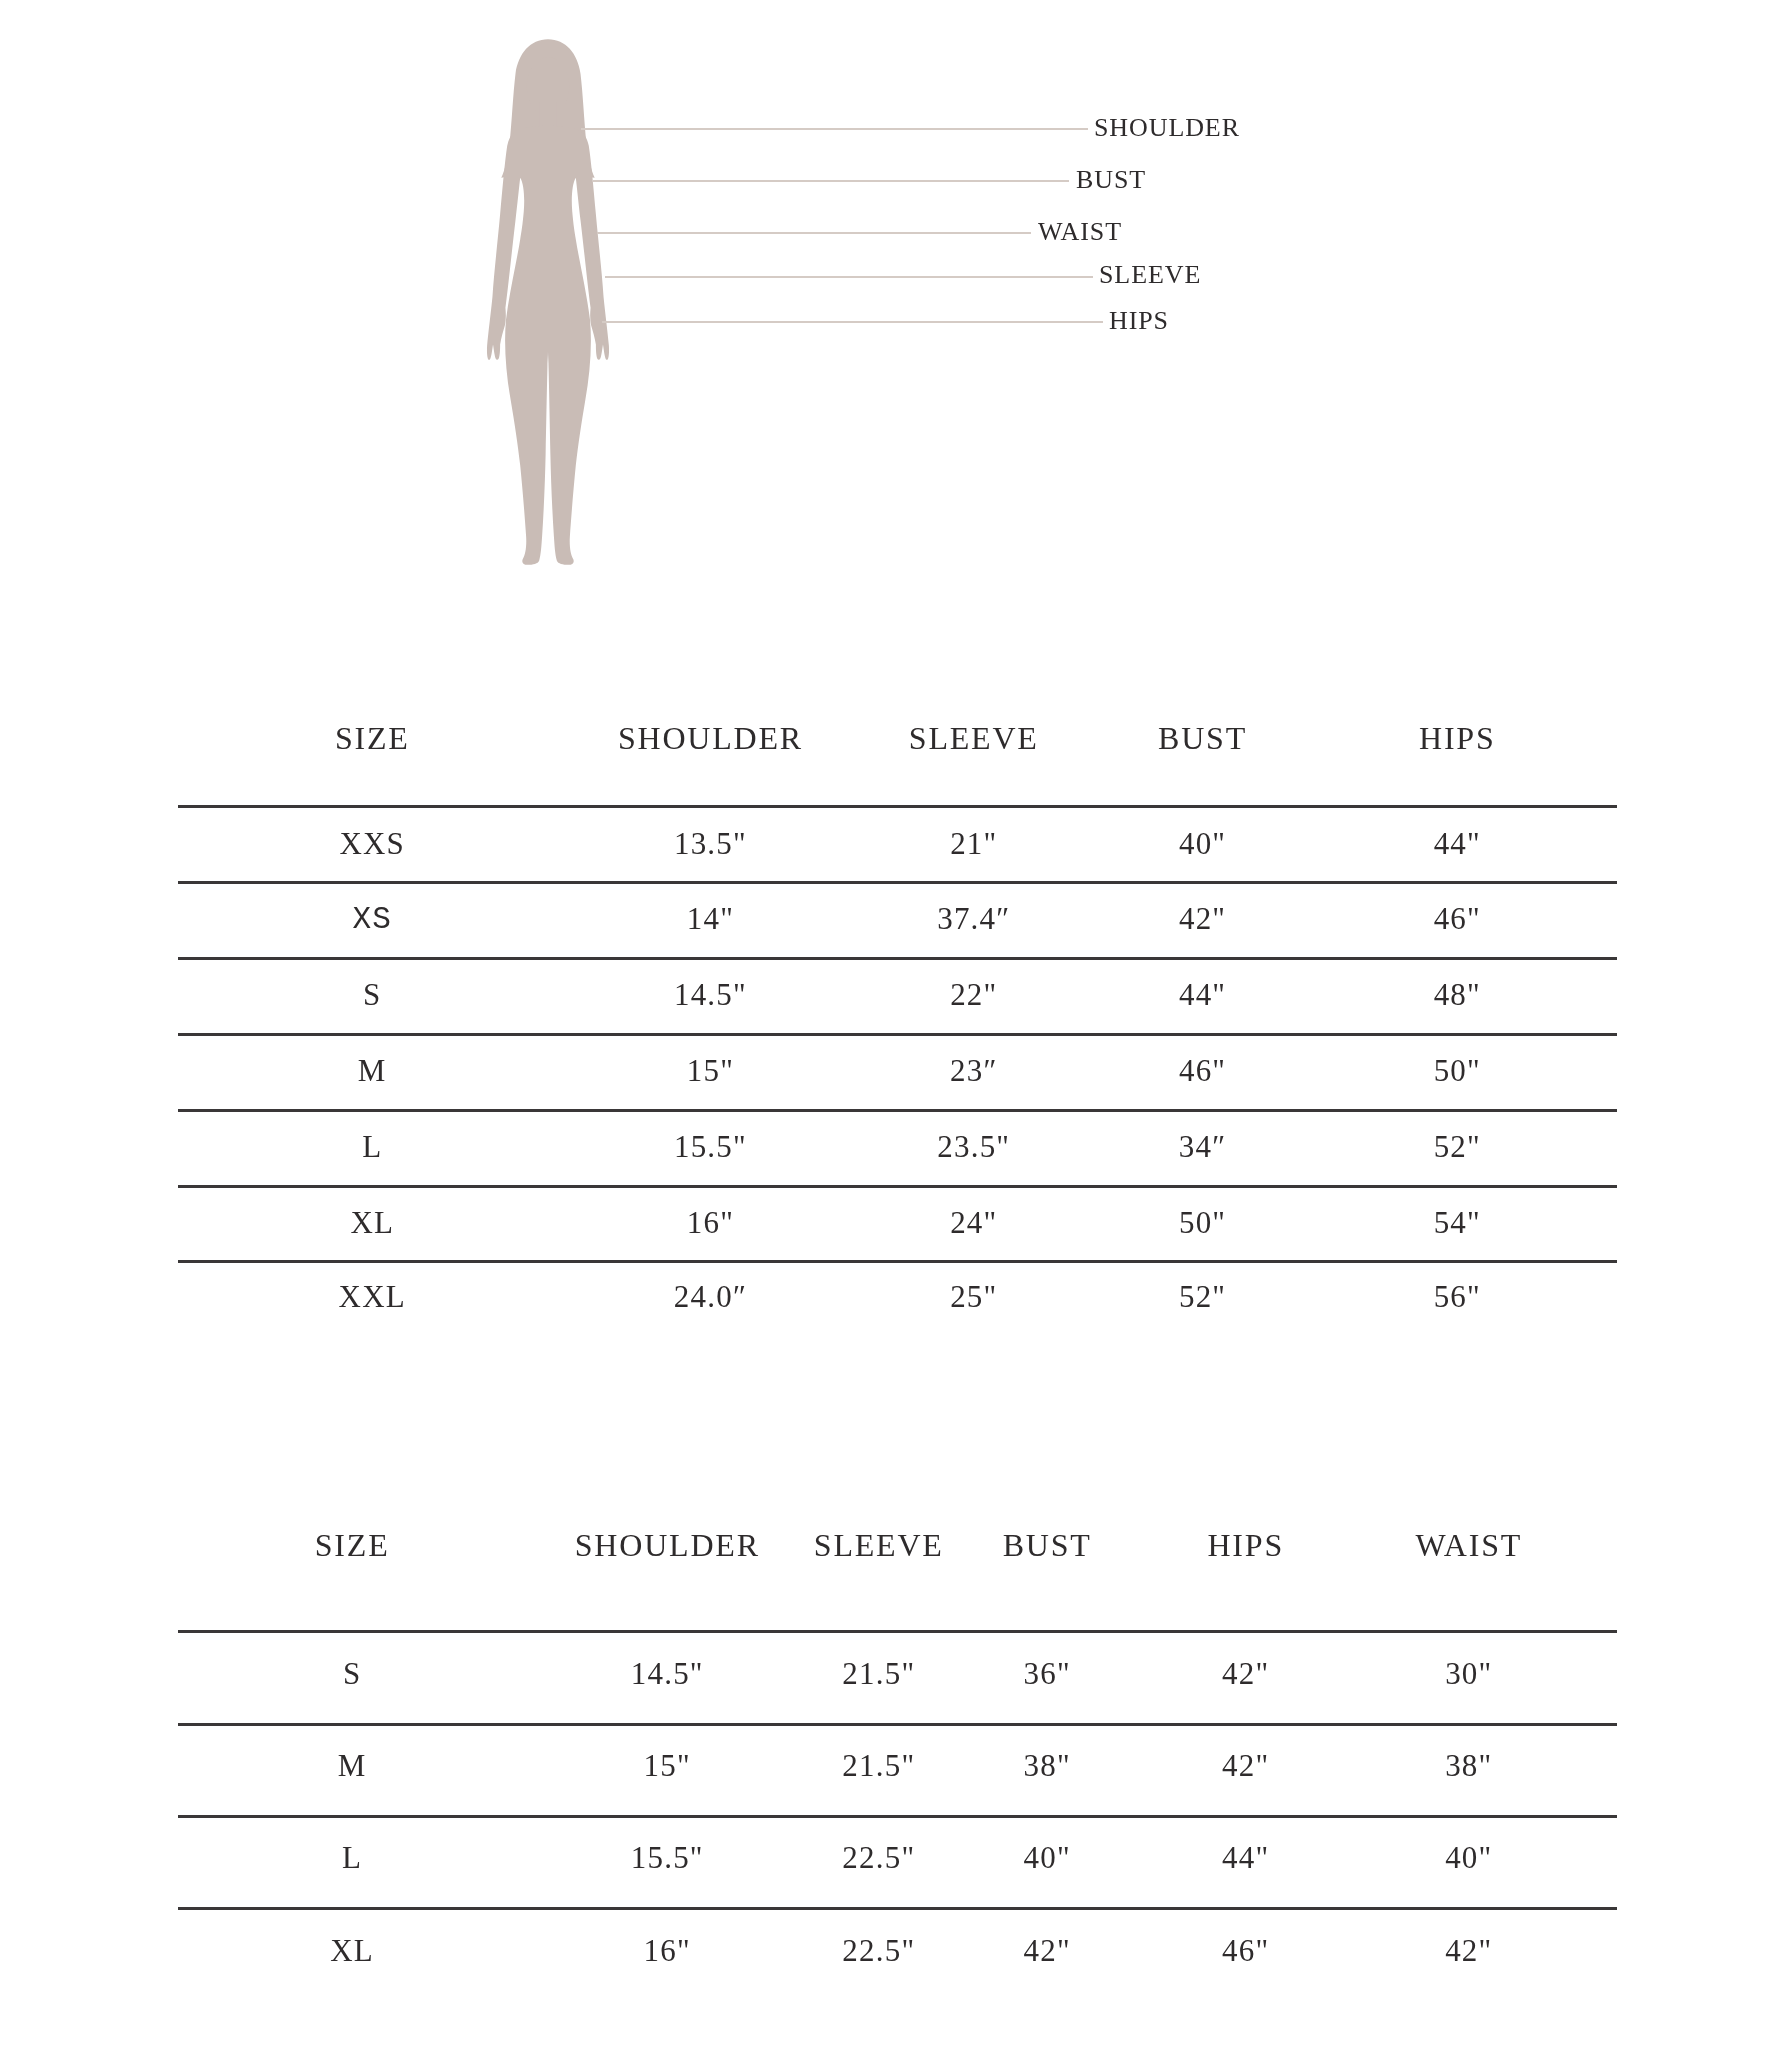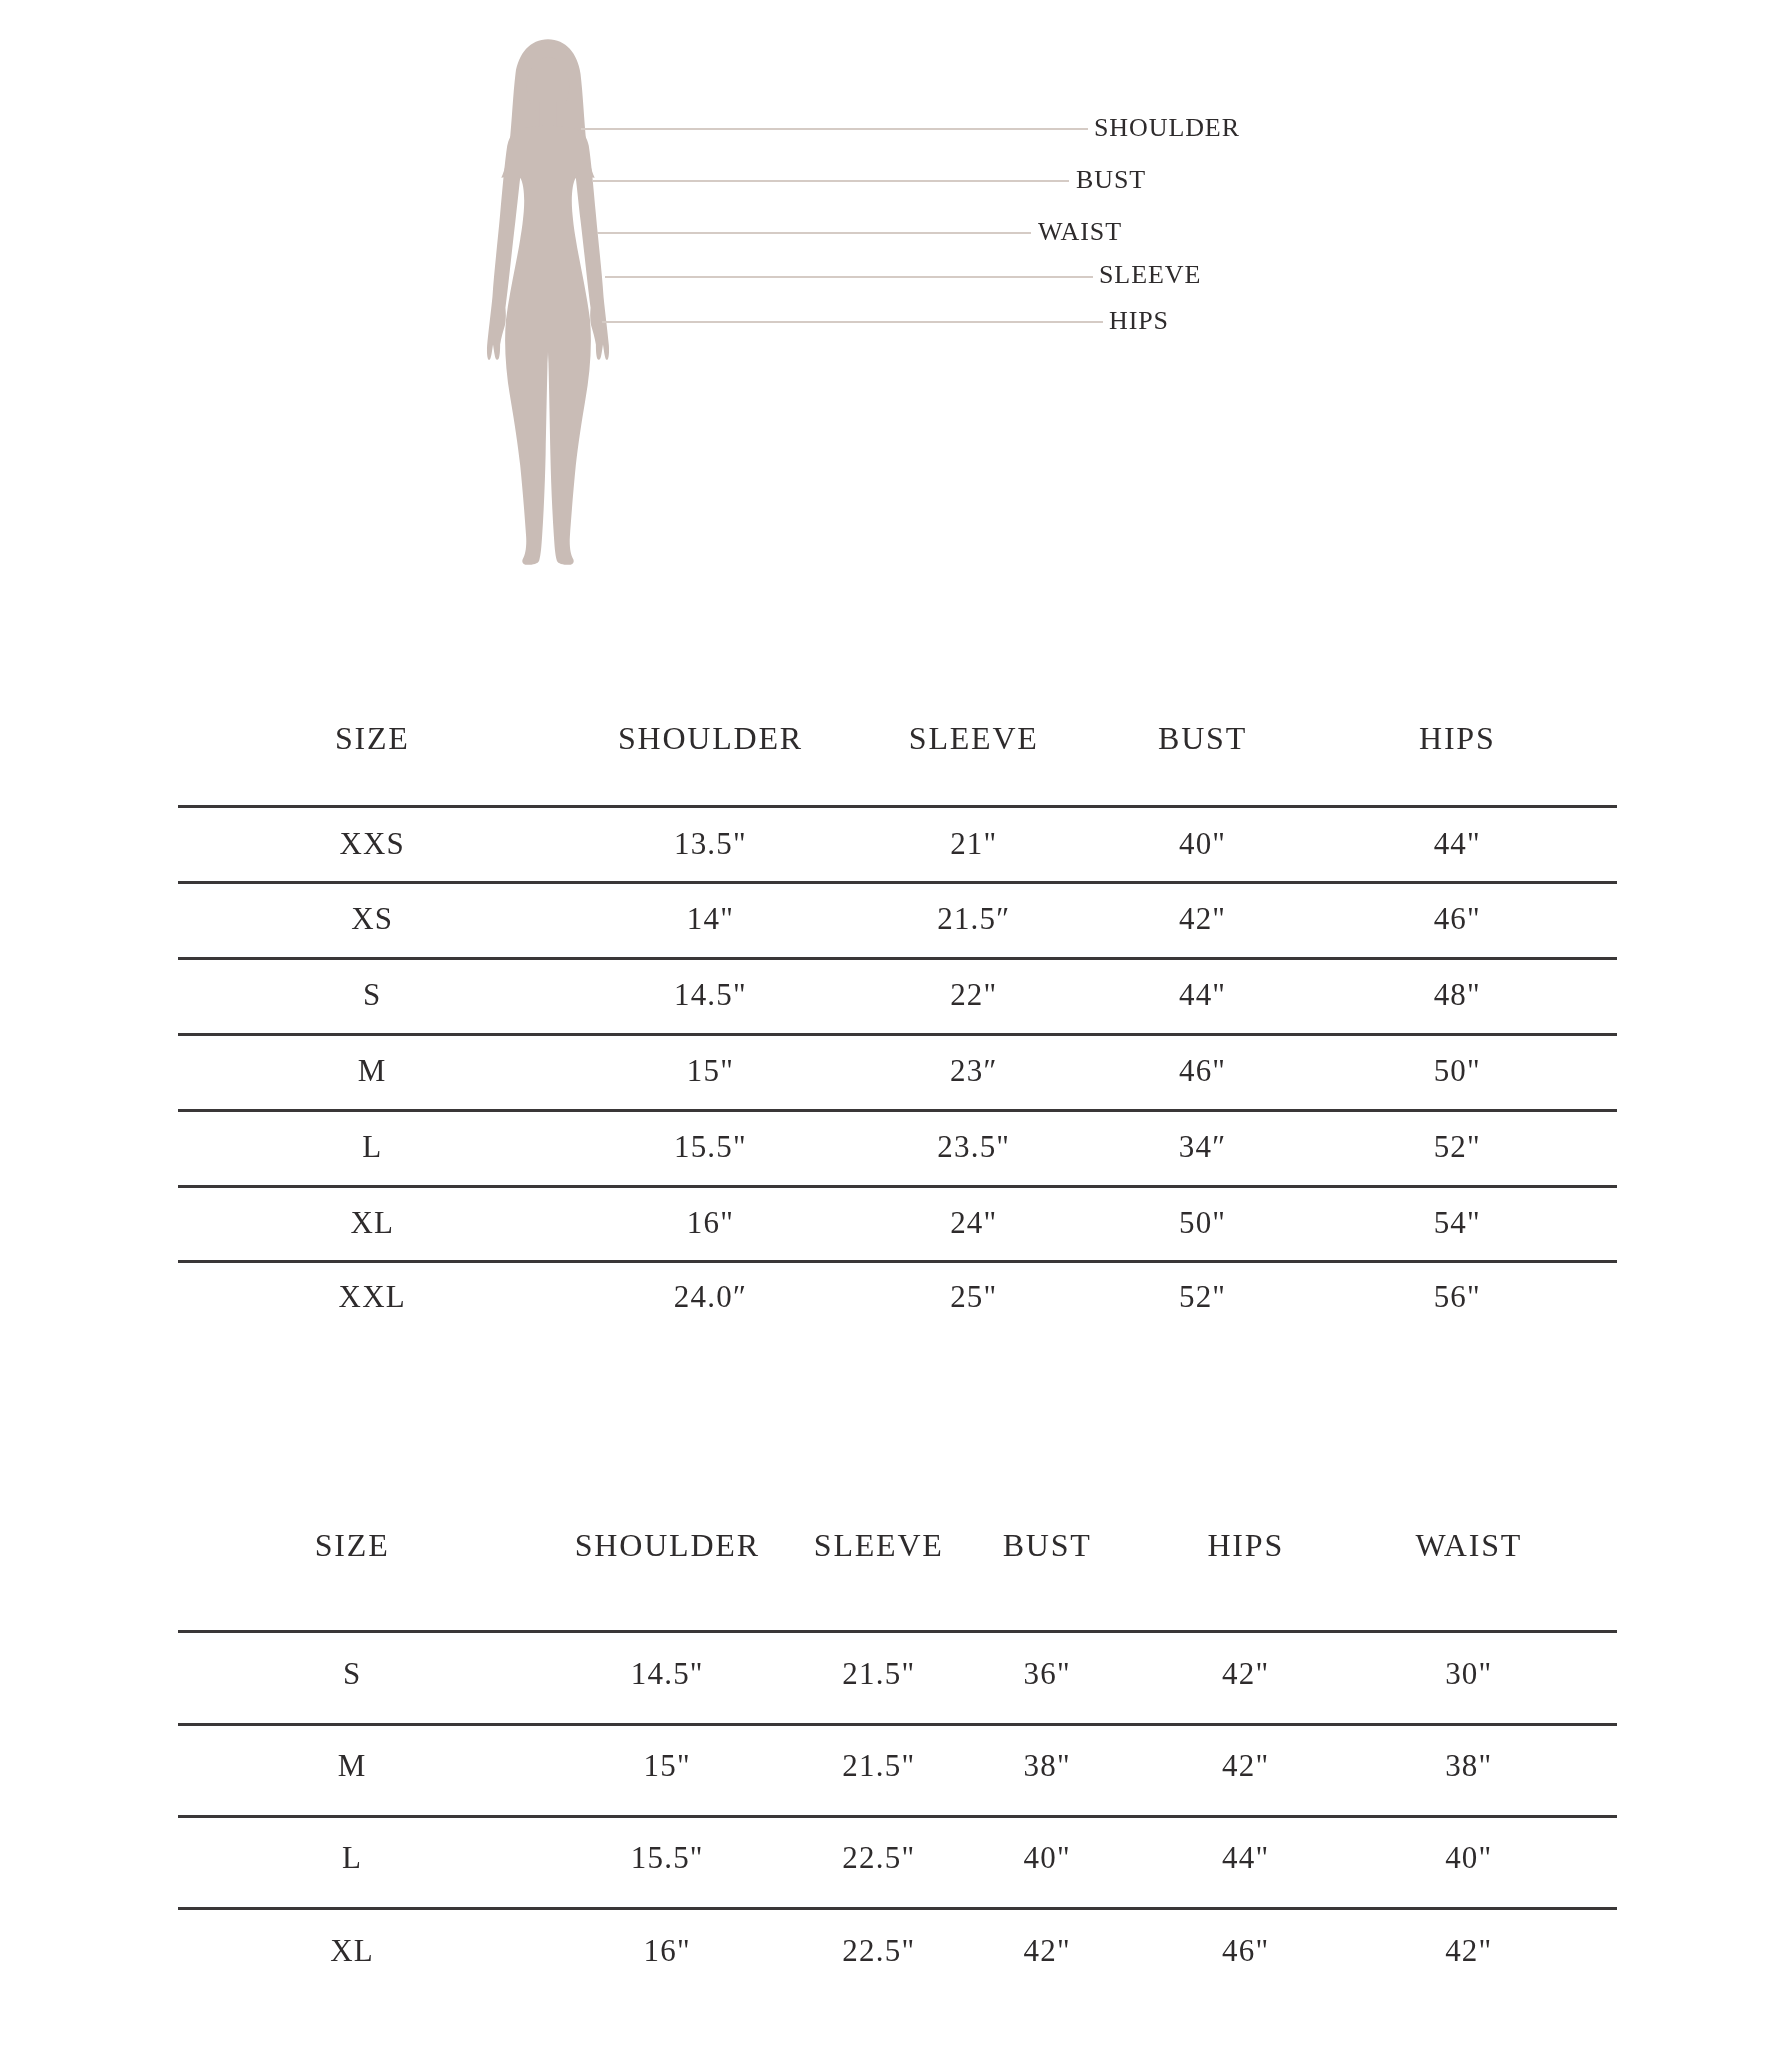--- a/index.html
+++ b/index.html
@@ -103,23 +103,23 @@
       <div class="rule" style="top: 947px;"></div>
       <div class="rule" style="top: 1023px;"></div>
       <div class="rule" style="top: 1099px;"></div>
       <div class="rule" style="top: 1175px;"></div>
       <div class="rule" style="top: 1250px;"></div>
       <div class="cell" style="left: 13.5%; top: 834px;">XXS</div>
       <div class="cell" style="left: 37%; top: 834px;">13.5"</div>
       <div class="cell" style="left: 55.3%; top: 834px;">21"</div>
       <div class="cell" style="left: 71.2%; top: 834px;">40"</div>
       <div class="cell" style="left: 88.9%; top: 834px;">44"</div>
-      <div class="cell" style="left: 13.5%; top: 909px;">XS</div>
+      <div class="cell" style="left: 13.5%; top: 909px; font-family: Liberation Mono, monospace;">XS</div>
       <div class="cell" style="left: 37%; top: 909px;">14"</div>
-      <div class="cell" style="left: 55.3%; top: 909px;">21.5″</div>
+      <div class="cell" style="left: 55.3%; top: 909px;">37.4″</div>
       <div class="cell" style="left: 71.2%; top: 909px;">42"</div>
       <div class="cell" style="left: 88.9%; top: 909px;">46"</div>
       <div class="cell" style="left: 13.5%; top: 985px;">S</div>
       <div class="cell" style="left: 37%; top: 985px;">14.5"</div>
       <div class="cell" style="left: 55.3%; top: 985px;">22"</div>
       <div class="cell" style="left: 71.2%; top: 985px;">44"</div>
       <div class="cell" style="left: 88.9%; top: 985px;">48"</div>
       <div class="cell" style="left: 13.5%; top: 1061px;">M</div>
       <div class="cell" style="left: 37%; top: 1061px;">15"</div>
       <div class="cell" style="left: 55.3%; top: 1061px;">23″</div>

